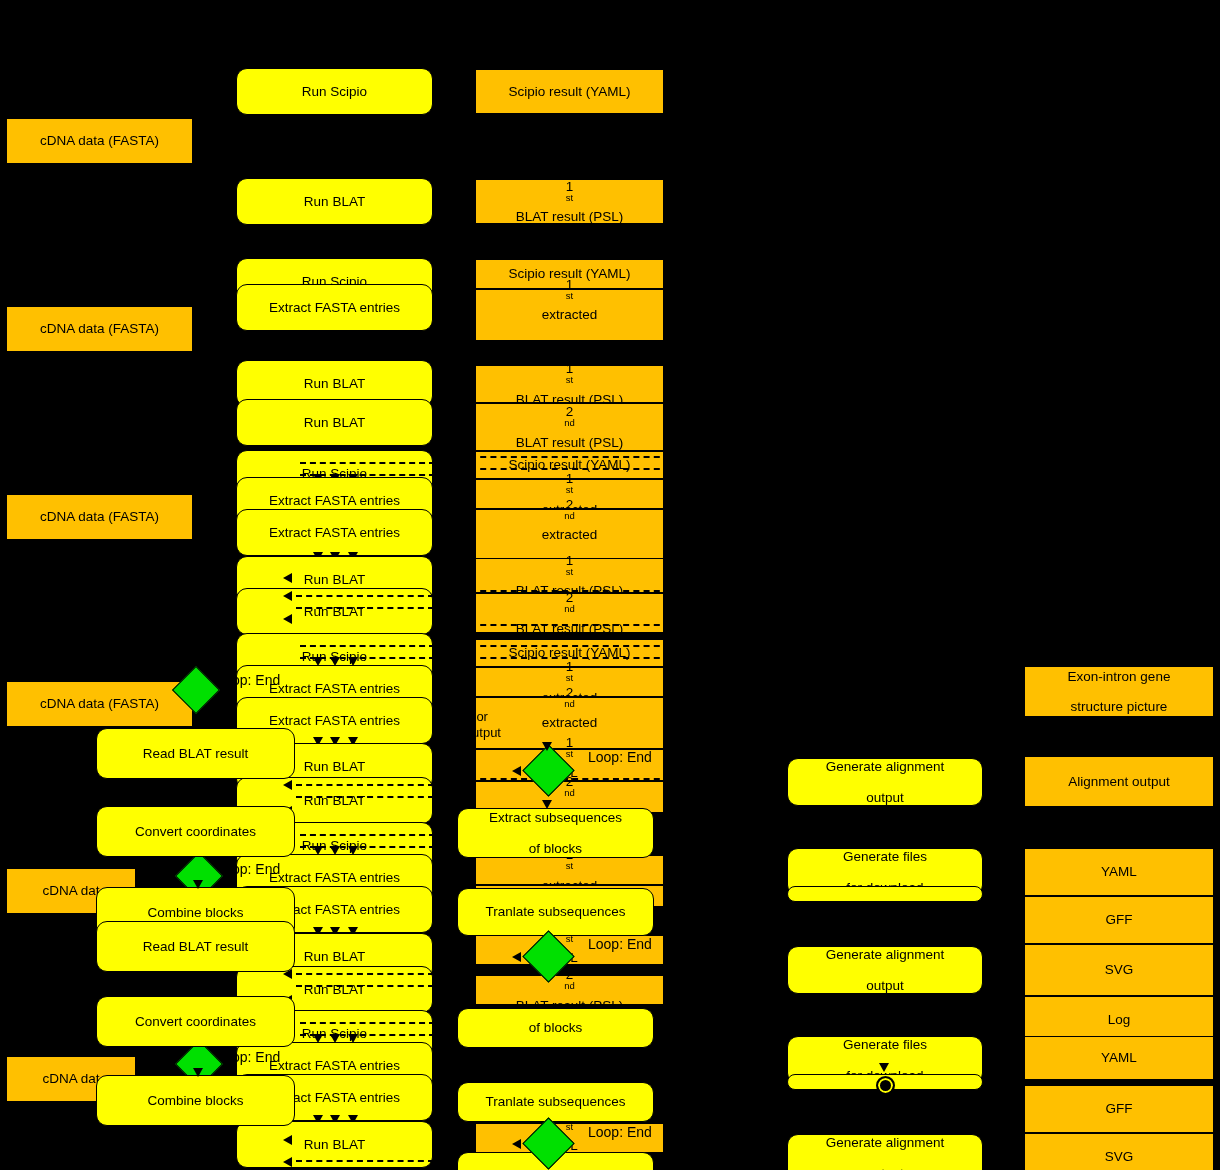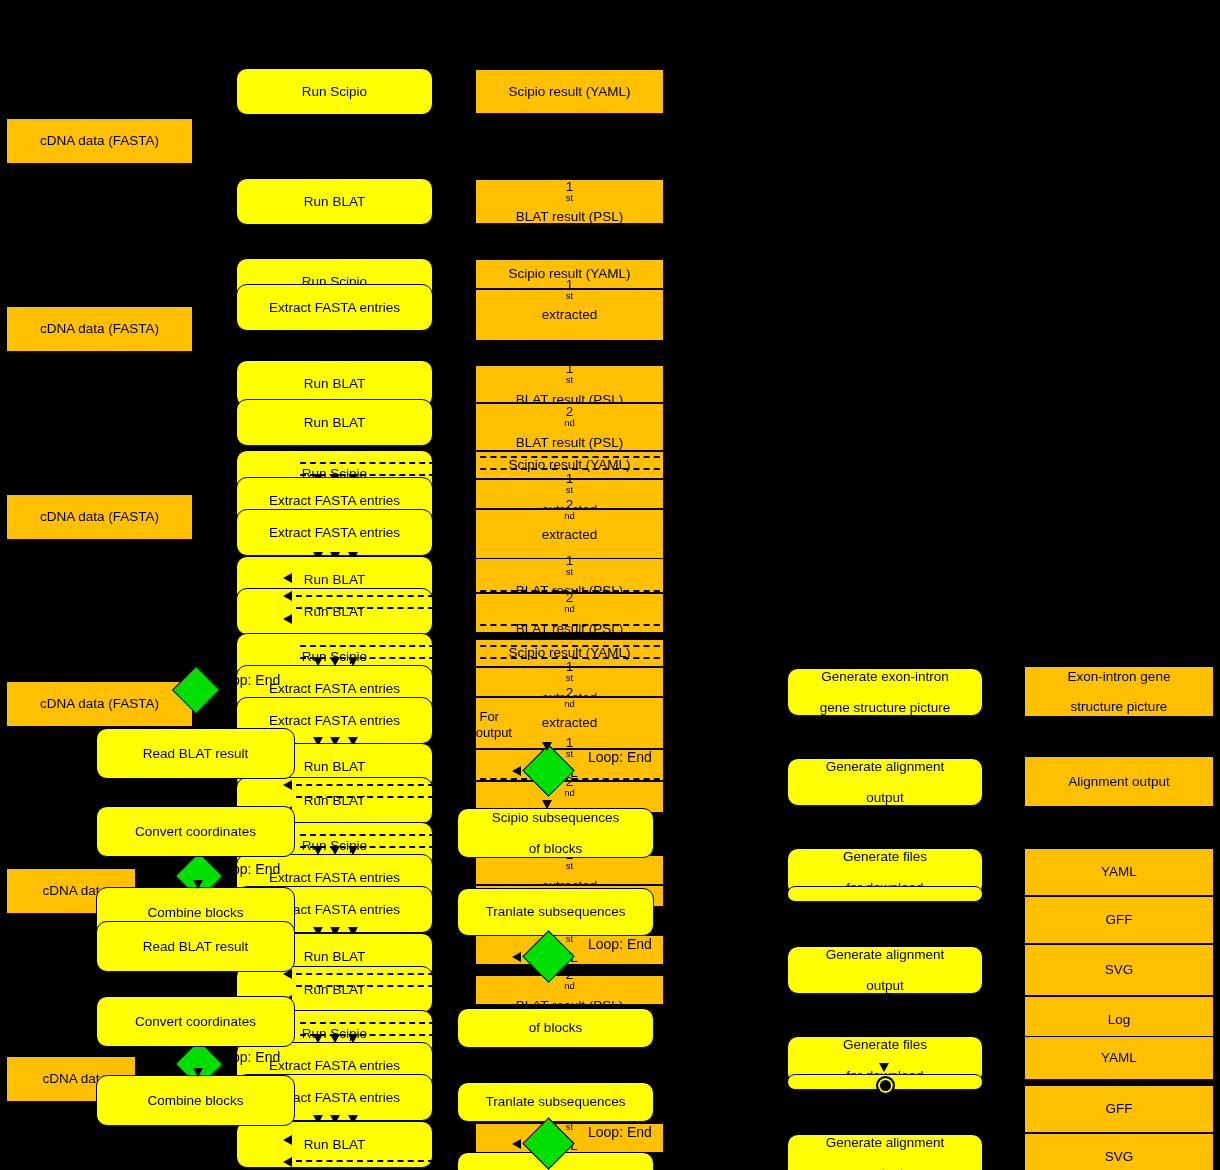--- a/index.html
+++ b/index.html
@@ -270,21 +270,21 @@
   <div class="dsh" style="left:470px;top:645px;width:200px;"></div>
   <div class="dsh" style="left:470px;top:657px;width:200px;"></div>
   <div class="vln" style="left:568px;top:632px;height:12px;"></div>
 
   <div class="node obj" style="left:475px;top:667px;width:189px;height:30px;">
     <span><span>1</span><sup>st</sup> <span>extracted</span></span>
   </div>
   <div class="node obj" style="left:475px;top:697px;width:189px;height:52px;">
     <span><span>2</span><sup>nd</sup> <span>extracted</span><br><span>cDNA data (FASTA)</span></span>
   </div>
-  <div class="lbl" style="left:465px;top:709px;line-height:1.25;"><span>p: For</span><br><span>h output</span></div>
+  <div class="lbl" style="left:454px;top:709px;line-height:1.25;"><span>p: For</span><br><span>h output</span></div>
 
   <div class="node obj" style="left:475px;top:749px;width:189px;height:32px;">
     <span><span>1</span><sup>st</sup> <span>BL</span><span>sult (PSL)</span></span>
   </div>
   <div class="node obj" style="left:475px;top:781px;width:189px;height:32px;">
     <span><span>2</span><sup>nd</sup> <span>BLAT result (PSL)</span></span>
   </div>
   <div class="dsh" style="left:470px;top:778px;width:200px;"></div>
   <div class="dsh" style="left:470px;top:812px;width:200px;"></div>
   <div class="lbl" style="left:588px;top:750px;font-size:14px;">Loop: End</div>
@@ -307,21 +307,21 @@
     <span><span>2</span><sup>nd</sup> <span>BLAT result (PSL)</span></span>
   </div>
   <div class="dsh" style="left:470px;top:972px;width:200px;"></div>
 
   <div class="node obj" style="left:475px;top:1123px;width:189px;height:30px;">
     <span><span>1</span><sup>st</sup> <span>BL</span><span>sult (PSL)</span></span>
   </div>
   <div class="lbl" style="left:588px;top:1125px;font-size:14px;">Loop: End</div>
 
   <div class="node act" style="left:457px;top:808px;width:197px;height:50px;">
-    <span><span>Scipio subsequences</span><br><span>of blocks</span></span>
+    <span><span>Extract subsequences</span><br><span>of blocks</span></span>
   </div>
 
   <div class="node act" style="left:457px;top:888px;width:197px;height:48px;">
     <span>Tranlate subsequences</span>
   </div>
 
   <div class="node act" style="left:457px;top:1008px;width:197px;height:40px;">
     <span>of blocks</span>
   </div>
   <div class="vln" style="left:568px;top:1040px;height:18px;"></div>
@@ -409,23 +409,20 @@
   </div>
 
   <div class="node act" style="left:96px;top:996px;width:199px;height:51px;">
     <span>Convert coordinates</span>
   </div>
 
   <div class="node act" style="left:96px;top:1075px;width:199px;height:51px;">
     <span>Combine blocks</span>
   </div>
 
-  <div class="node act" style="left:787px;top:668px;width:196px;height:48px;">
-    <span><span>Generate exon-intron</span><br><span>gene structure picture</span></span>
-  </div>
 
   <div class="node act" style="left:787px;top:758px;width:196px;height:48px;">
     <span><span>Generate alignment</span><br><span>output</span></span>
   </div>
 
   <div class="node act" style="left:787px;top:848px;width:196px;height:48px;">
     <span><span>Generate files</span><br><span>for download</span></span>
   </div>
   <div class="node act" style="left:787px;top:886px;width:196px;height:16px;">
       <span></span>

